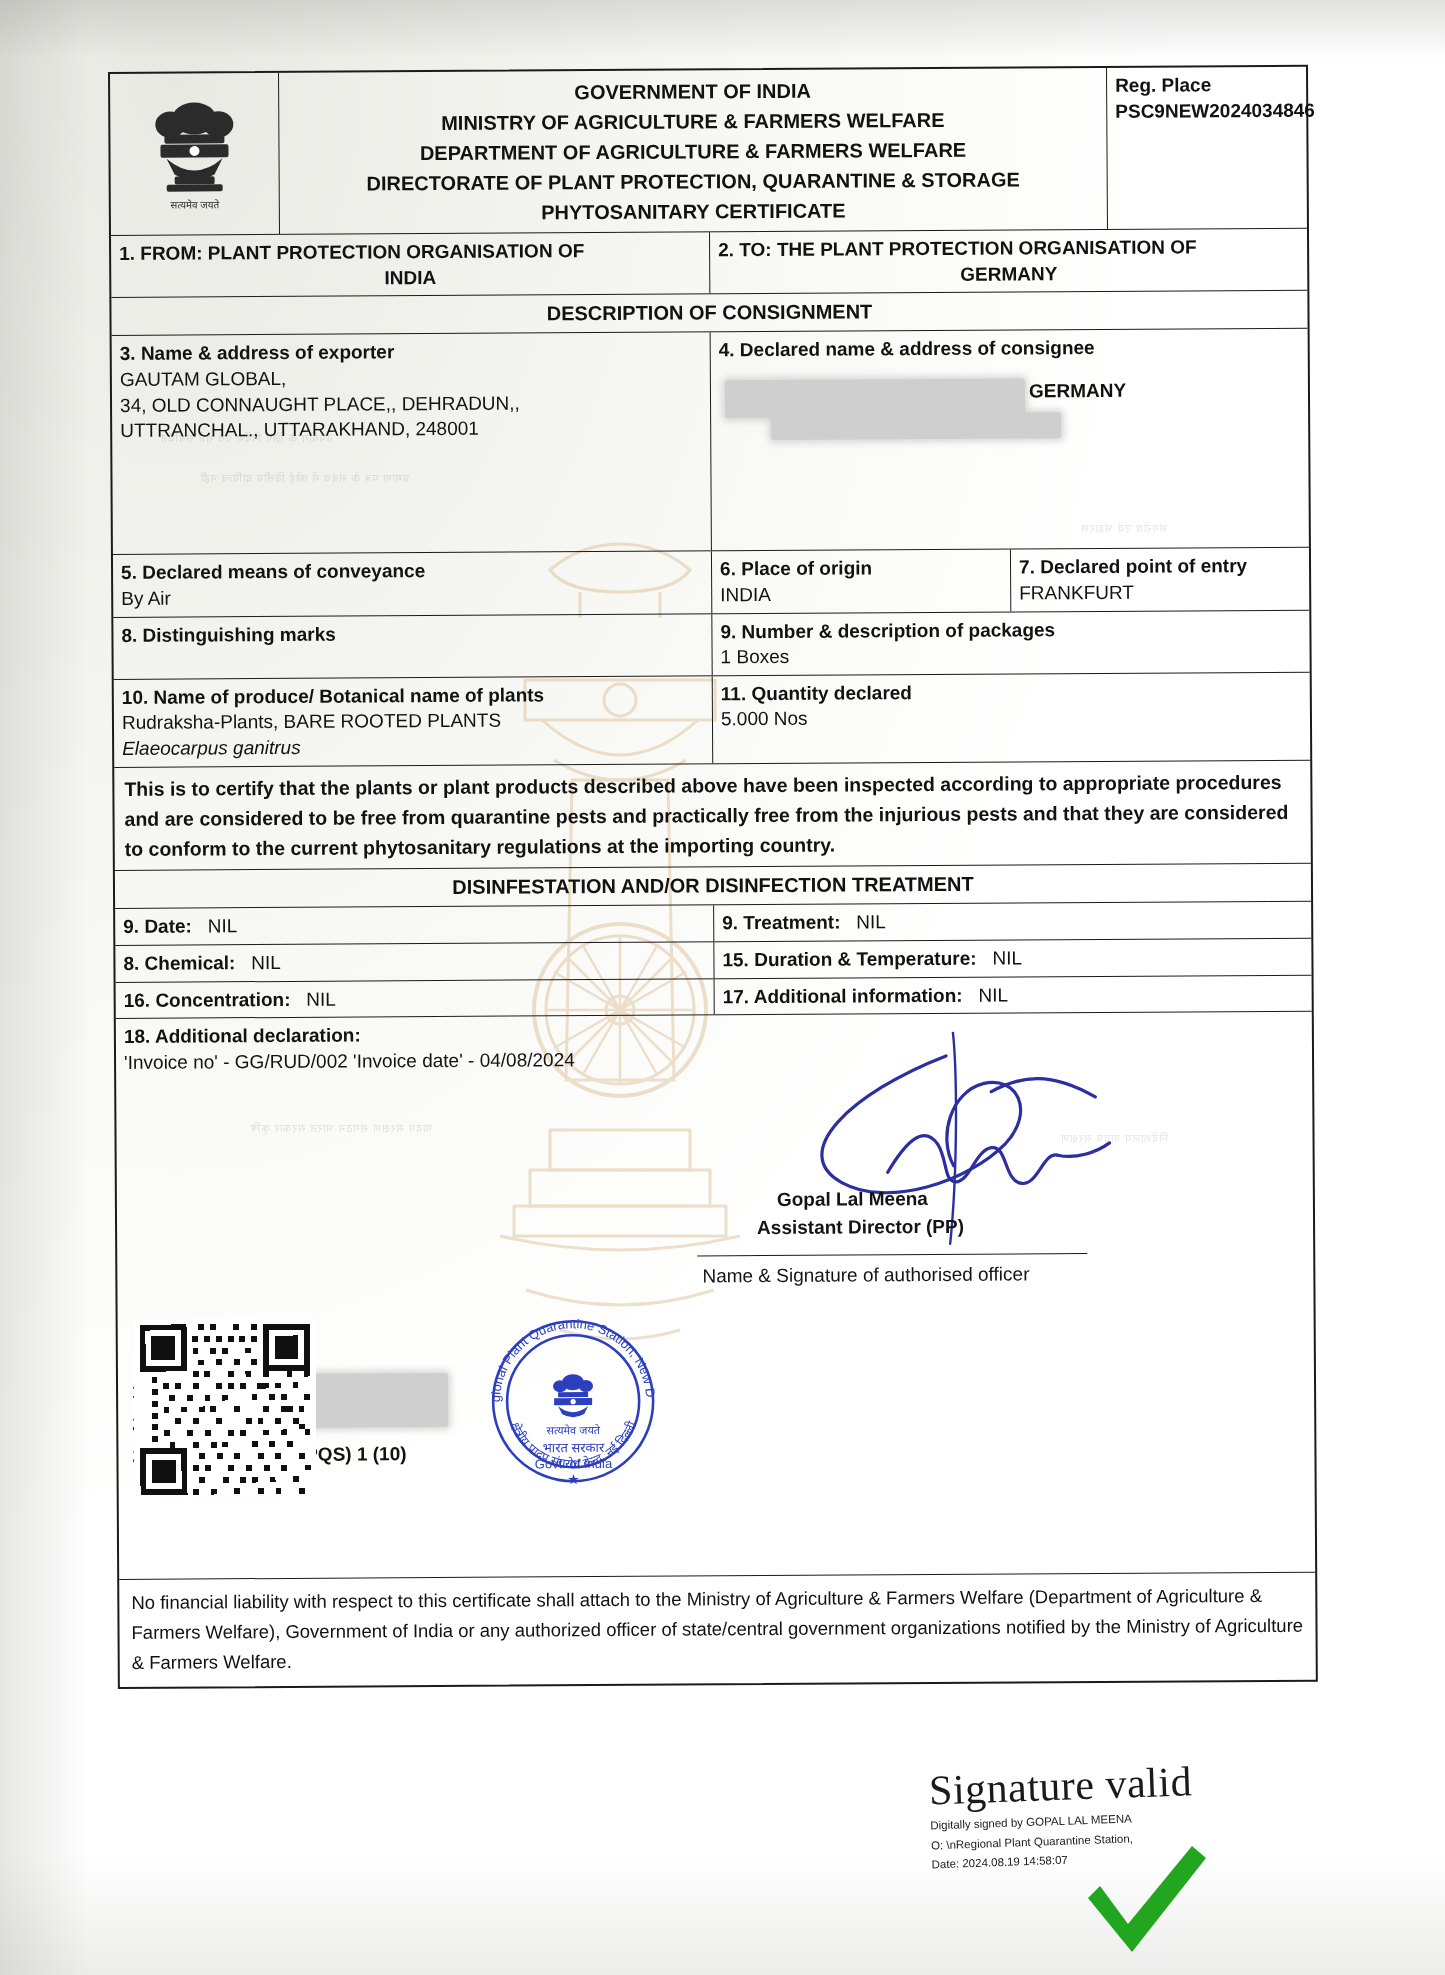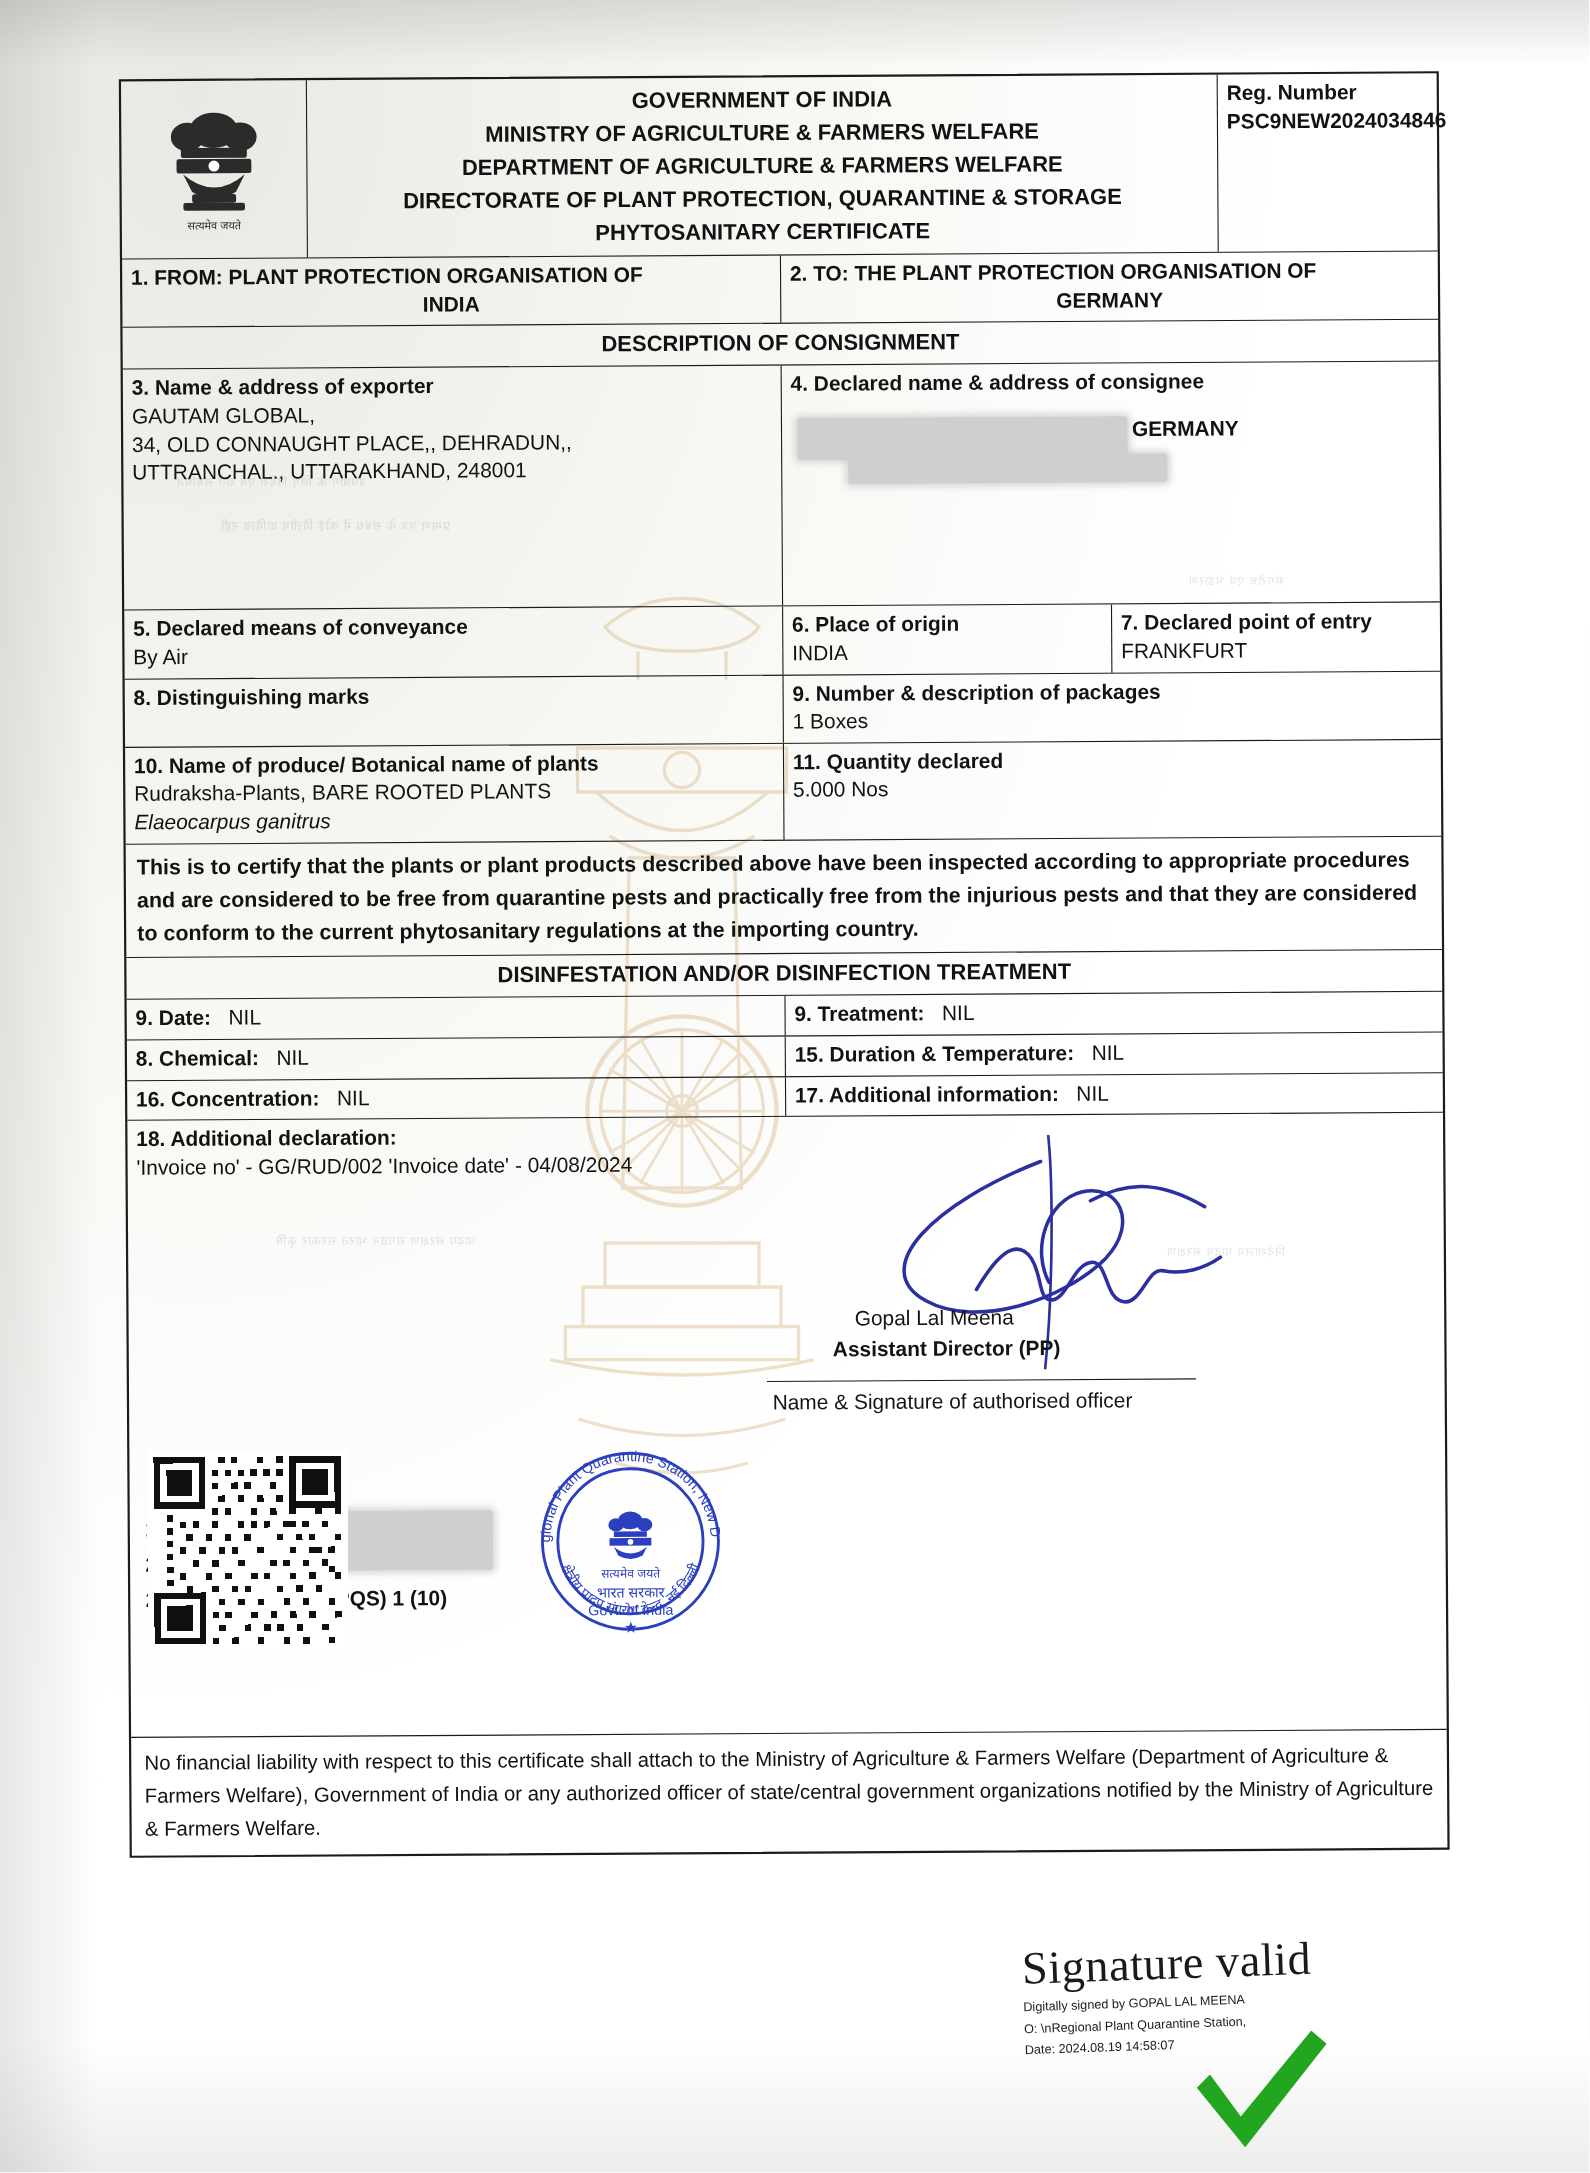--- a/index.html
+++ b/index.html
@@ -103,21 +103,21 @@
     box-shadow: 0 0 6px 3px rgba(207,207,207,0.8);
   }
 
   .certify-text { font-size: 19.5px; font-weight: bold; line-height: 1.55; padding: 6px 10px; }
 
   .treat-left { width: 50%; }
   .treat-right { width: 50%; }
 
   .decl-block { min-height: 300px; position: relative; }
 
-  .sig-name { position: absolute; left: 660px; top: 172px; font-size: 19px; font-weight: normal; color: #141414; }
+  .sig-name { position: absolute; left: 660px; top: 172px; font-size: 19px; font-weight: bold; color: #141414; }
   .sig-role { position: absolute; left: 640px; top: 200px; font-size: 19px; font-weight: bold; color: #141414; }
   .sig-rule { position: absolute; left: 580px; top: 240px; width: 390px; border-top: 1.6px solid #1b1b1b; }
   .sig-caption { position: absolute; left: 585px; top: 248px; font-size: 19px; color: #141414; }
 
   .signature {
     position: absolute;
     left: 575px;
     top: 18px;
     width: 420px;
     height: 220px;
@@ -235,21 +235,21 @@
         </svg>
       </div>
       <div class="cell hdr-title bl">
         <div>GOVERNMENT OF INDIA</div>
         <div>MINISTRY OF AGRICULTURE &amp; FARMERS WELFARE</div>
         <div>DEPARTMENT OF AGRICULTURE &amp; FARMERS WELFARE</div>
         <div>DIRECTORATE OF PLANT PROTECTION, QUARANTINE &amp; STORAGE</div>
         <div>PHYTOSANITARY CERTIFICATE</div>
       </div>
       <div class="cell hdr-reg bl">
-        <div>Reg. Number</div>
+        <div>Reg. Place</div>
         <div>PSC9NEW2024034846</div>
       </div>
     </div>
 
     <div class="row">
       <div class="cell half">
         <div class="bold">1. FROM: PLANT PROTECTION ORGANISATION OF</div>
         <div class="bold center">INDIA</div>
       </div>
       <div class="cell half bl">

